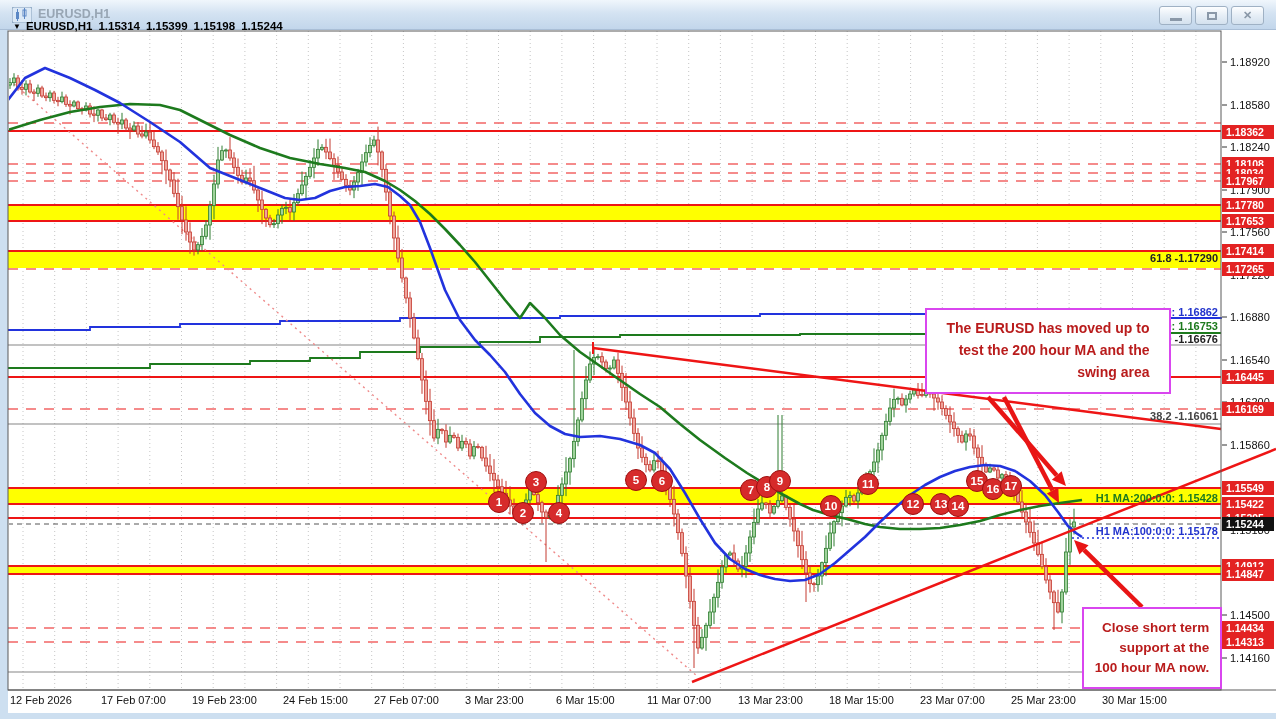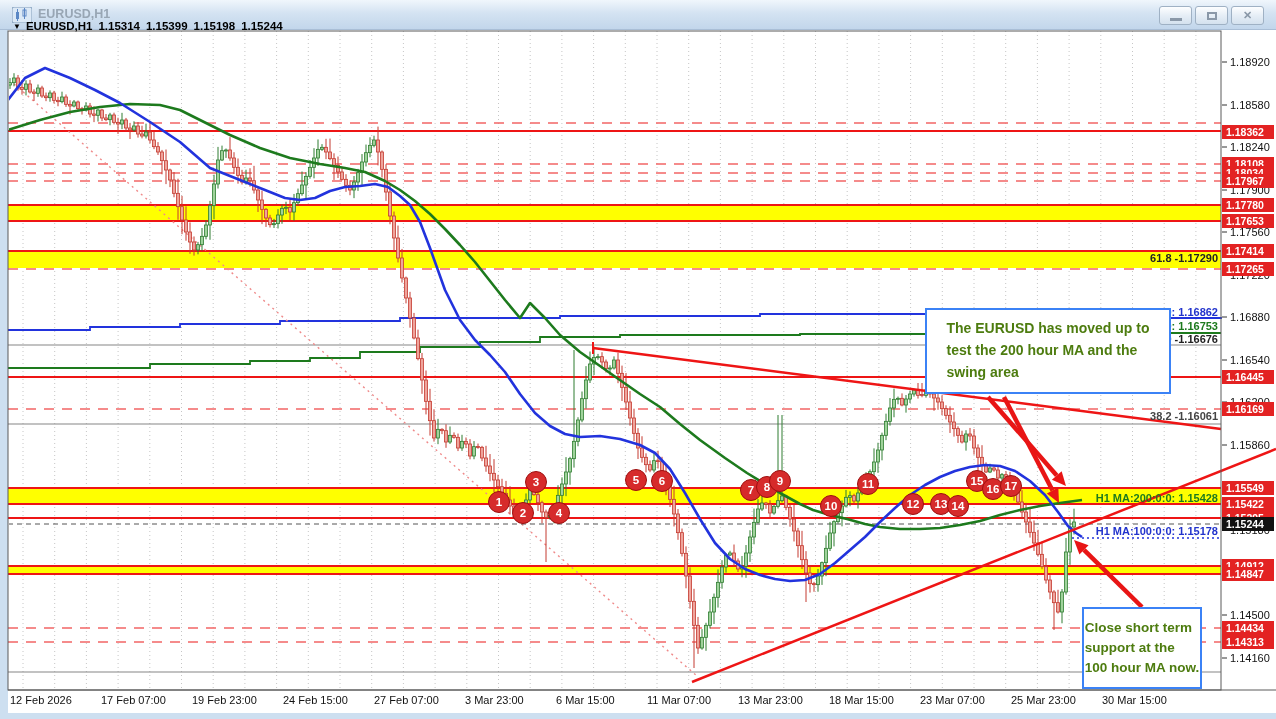--- a/index.html
+++ b/index.html
@@ -15,25 +15,25 @@
     border:1px solid #9fb1c4;border-radius:3px;display:flex;align-items:center;
     justify-content:center;color:#8a98a8;font-size:11px;font-weight:700;cursor:default}
   .wbtn .minbar{width:12px;height:3px;background:#8a98a8;margin-top:7px}
   .wbtn .restbox{width:10px;height:8px;border:2px solid #8a98a8}
   .chart-area{position:absolute;left:8px;top:30px;width:1268px;height:683px;background:#ffffff;z-index:1}
   #plot{position:absolute;left:0;top:0;width:1276px;height:719px;z-index:2}
   .ohlcbar{position:absolute;left:13px;top:20px;z-index:3;font-size:11.5px;
     font-weight:700;color:#000;white-space:nowrap}
   .ohlcbar .tri{font-size:8px;vertical-align:1px;margin-right:5px}
   .ohlcbar span{margin-right:6px}
-  .anno{position:absolute;background:#ffffff;border:2px solid #3b82f6;z-index:3;
-    display:flex;align-items:center;justify-content:center;text-align:left;
-    font-weight:700;color:#4d7c0f;white-space:pre-line}
+  .anno{position:absolute;background:#ffffff;border:2px solid #d946ef;z-index:3;
+    display:flex;align-items:center;justify-content:center;text-align:right;
+    font-weight:700;color:#b91c1c;white-space:pre-line}
   #anno1{left:925px;top:308px;width:246px;height:86px;font-size:14px;line-height:1.55}
-  #anno2{left:1082px;top:607px;width:120px;height:82px;font-size:13.5px;line-height:1.5}
+  #anno2{left:1082px;top:607px;width:140px;height:82px;font-size:13.5px;line-height:1.5}
 </style>
 </head>
 <body>
 
 <div class="titlebar">
   <span class="app-icon">
     <svg width="20" height="16" viewBox="0 0 20 16">
       <rect x="0" y="0" width="20" height="16" rx="2" fill="#dce9f6" stroke="#7e9ab8"></rect>
       <rect x="4" y="5" width="3" height="7" fill="#5b87c5"></rect>
       <line x1="5.5" y1="2" x2="5.5" y2="14" stroke="#5b87c5"></line>

